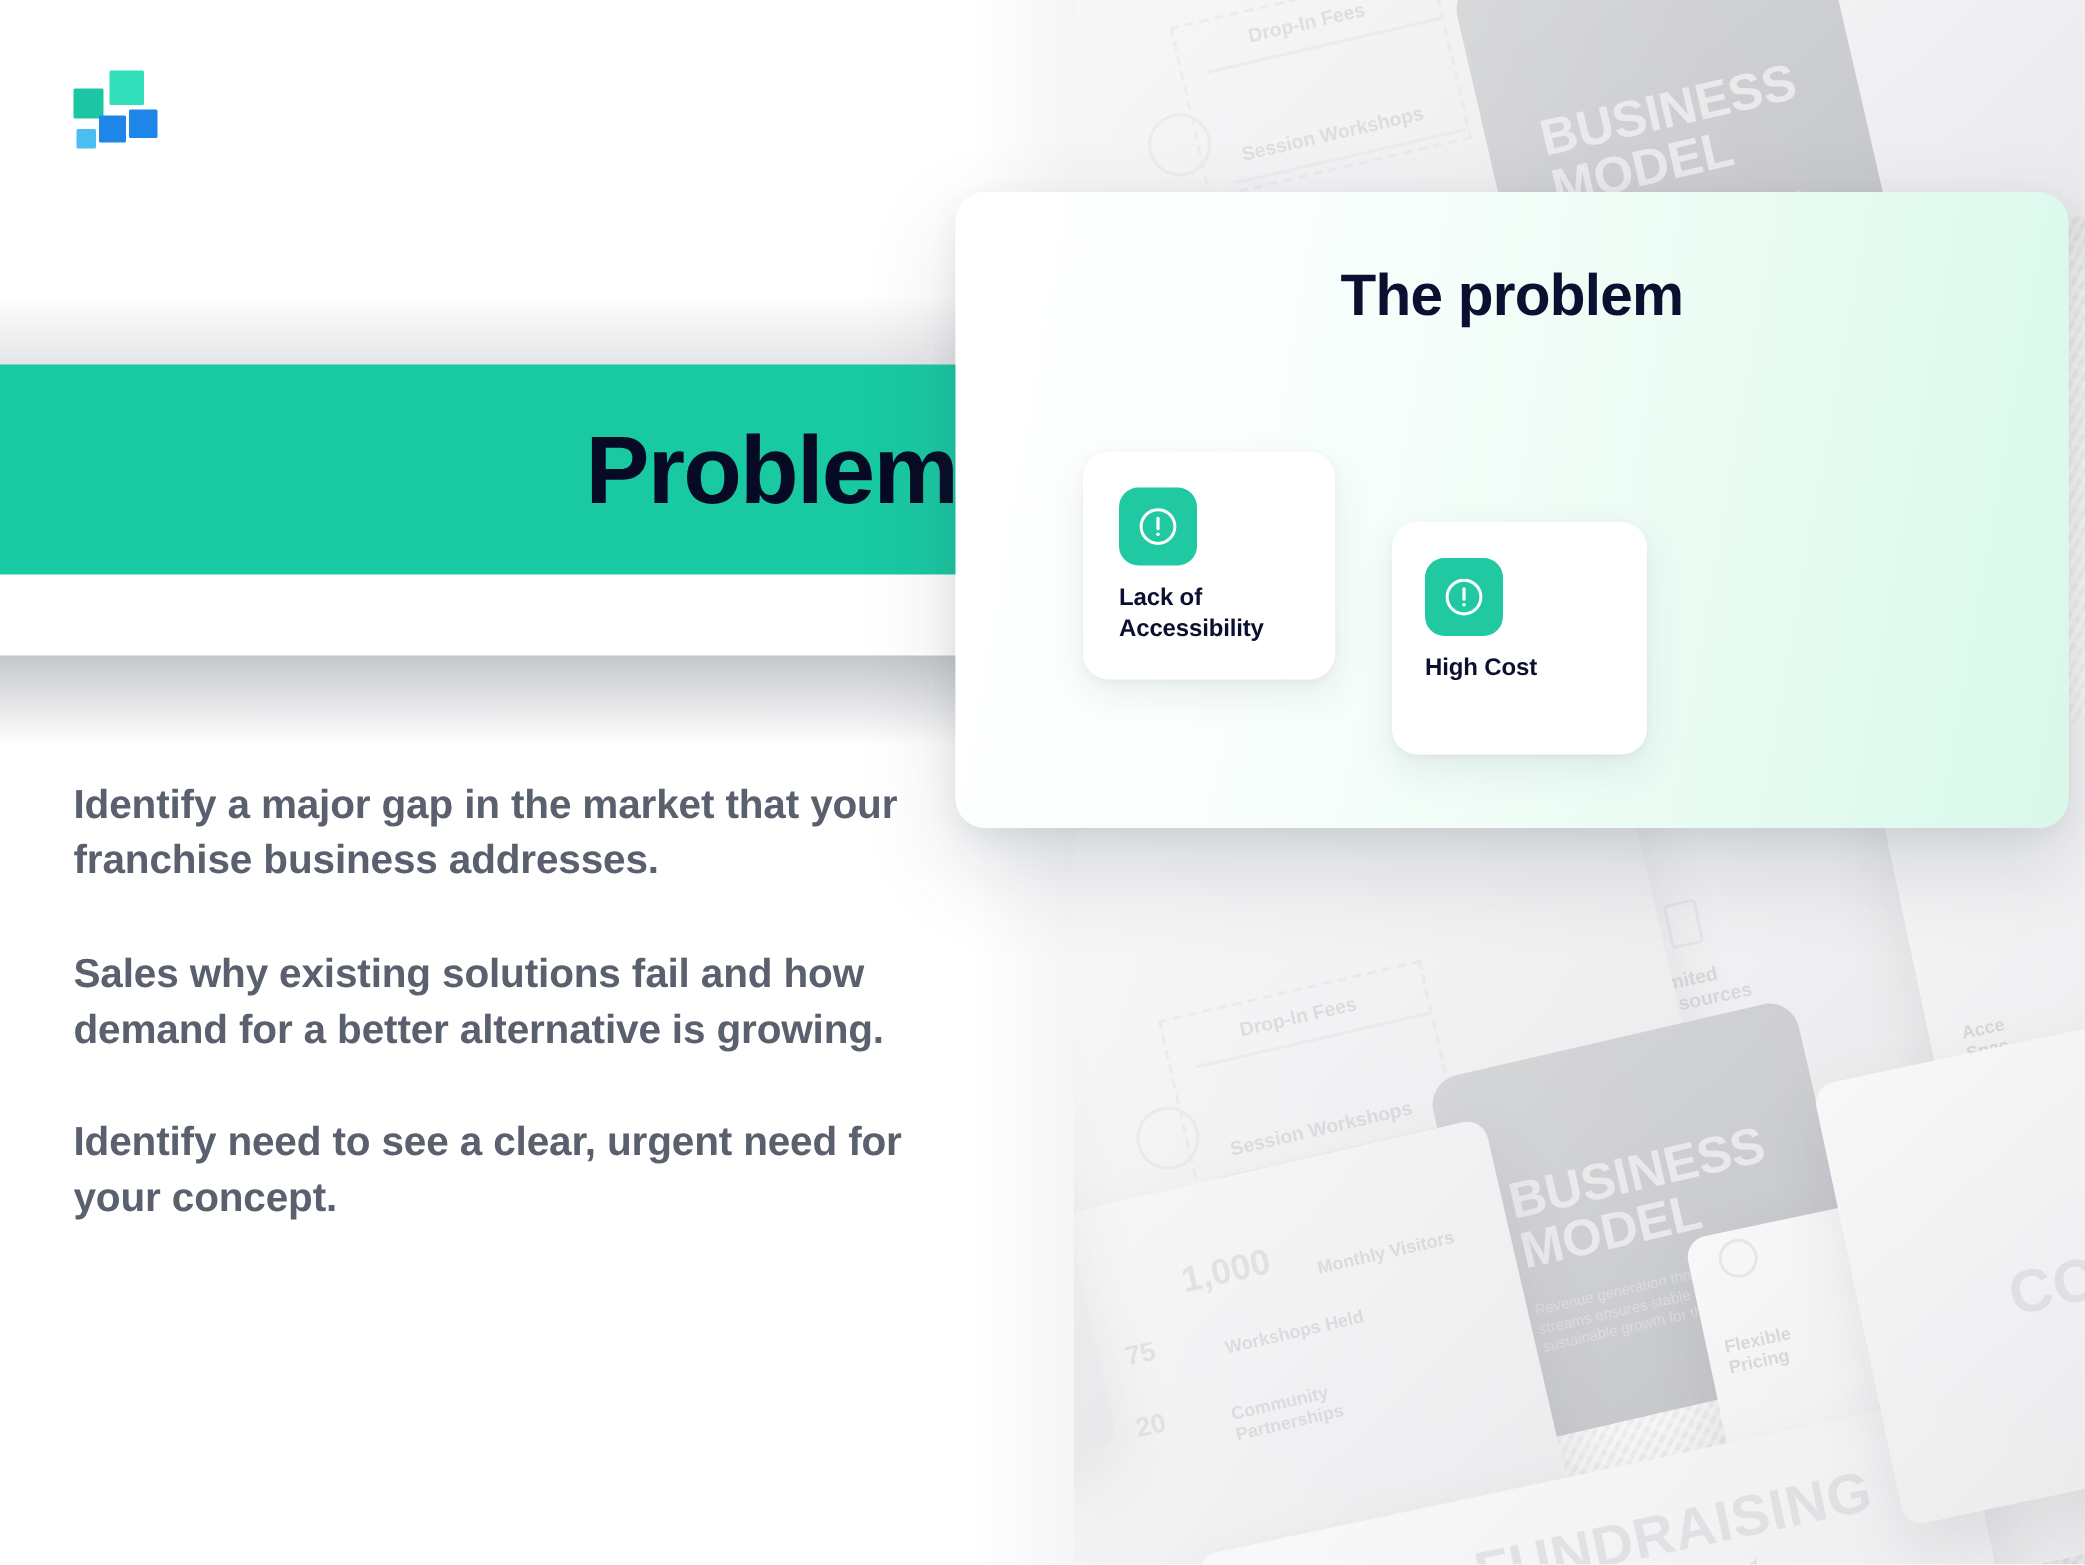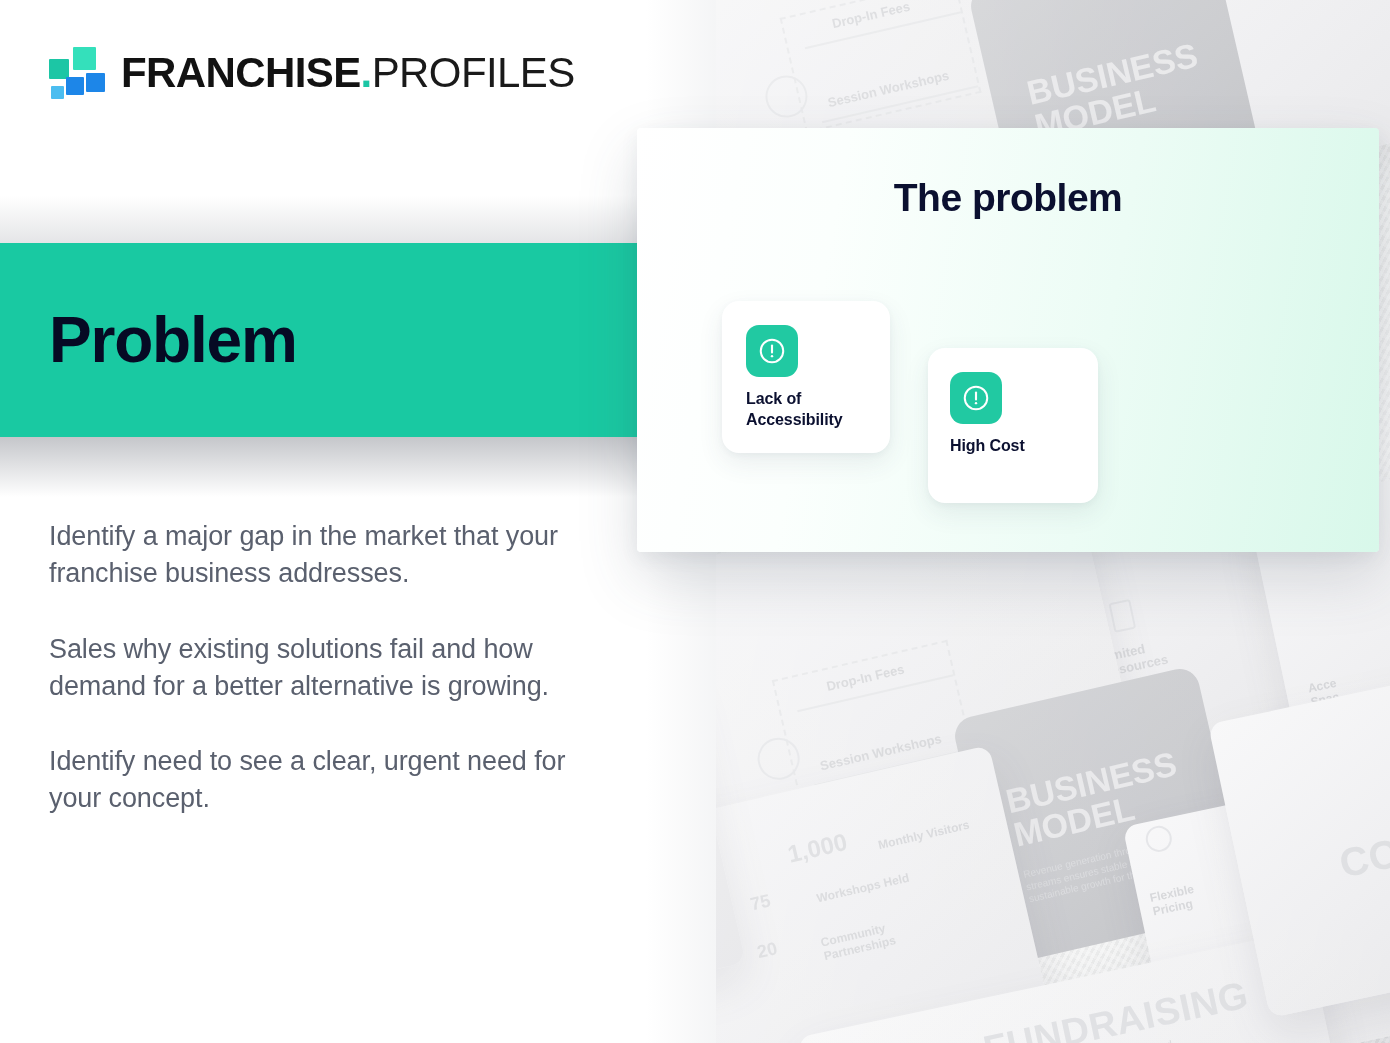--- a/index.html
+++ b/index.html
@@ -162,25 +162,26 @@
   .banner-shadow-bottom {
     position: absolute;
     left: 0; top: 437px;
     width: 638px; height: 60px;
     background: linear-gradient(180deg, rgba(110,114,124,0.40) 0%, rgba(110,114,124,0) 100%);
     z-index: 6;
   }
   .banner {
     position: absolute;
     left: 0; top: 243px;
-    width: 638px; height: 194px;
+    width: 638px; height: 140px;
     background: #19c9a2;
     z-index: 8;
     display: flex;
     align-items: center;
+    justify-content: flex-end;
   }
   .banner-title {
     margin-left: 49px;
     font-size: 64px;
     font-weight: 700;
     letter-spacing: -1.2px;
     color: #060a24;
     line-height: 1;
   }
 
@@ -190,29 +191,30 @@
     left: 49px; top: 518px;
     width: 570px;
     z-index: 10;
   }
   .copy p {
     font-size: 27px;
     line-height: 1.38;
     color: #5a606e;
     margin-bottom: 38px;
     letter-spacing: -0.1px;
+    font-weight: bold;
   }
   .copy p:last-child { margin-bottom: 0; }
 
   
   .prob-card {
     position: absolute;
     left: 637px; top: 128px;
     width: 742px; height: 424px;
-    border-radius: 4px;
+    border-radius: 20px;
     background: linear-gradient(100deg, #ffffff 0%, #fbfffd 26%, #ecfcf5 62%, #d8f8ea 100%);
     box-shadow: 0 26px 60px rgba(66,76,92,0.18), 0 6px 18px rgba(66,76,92,0.08);
     z-index: 30;
     overflow: hidden;
   }
   .prob-title {
     position: absolute;
     left: 0; right: 0; top: 48px;
     text-align: center;
     font-size: 39px;
@@ -373,23 +375,20 @@
     <div class="left-shade"></div>
   </div>
 
   <div class="logo">
     <div class="logo-mark">
       <i class="sq-a"></i>
       <i class="sq-b"></i>
       <i class="sq-c"></i>
       <i class="sq-d"></i>
       <i class="sq-e"></i>
-    </div>
-    <div class="logo-text">
-      <span class="b">FRANCHISE</span><span class="dot">.</span><span class="l">PROFILES</span>
     </div>
   </div>
 
   <div class="banner-shadow-top"></div>
   <div class="banner-shadow-bottom"></div>
   <div class="banner">
     <div class="banner-title">Problem</div>
   </div>
 
   <div class="copy">

